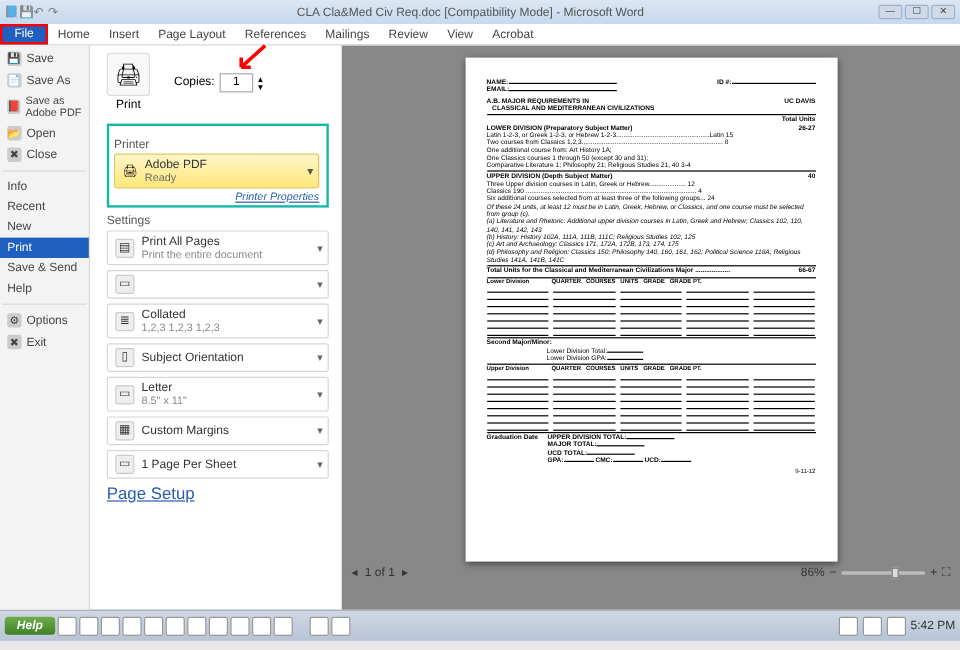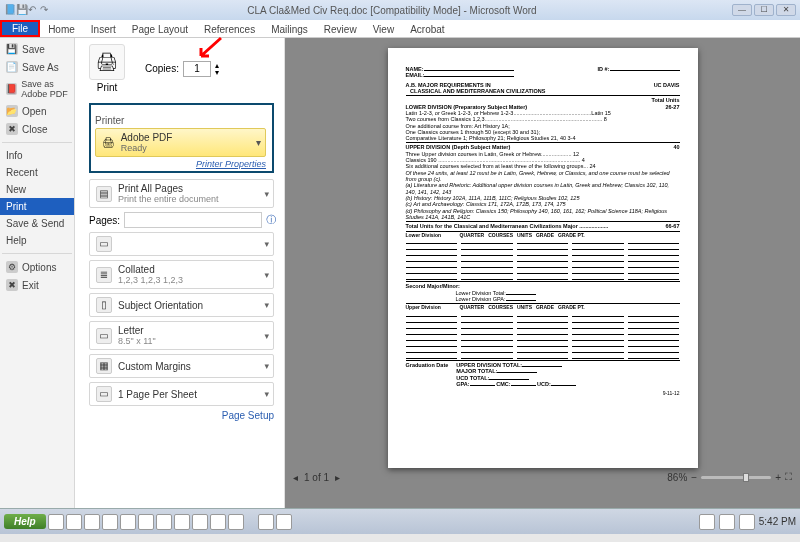--- a/index.html
+++ b/index.html
@@ -18,33 +18,33 @@
 .fs-item.active::after { content:""; position:absolute; right:-6px; top:50%; transform:translateY(-50%); border:6px solid transparent; border-left-color:#1e5fbf;}
 .fs-icon { width:12px; height:12px; background:#ccc; border-radius:2px; font-size:9px; text-align:center; line-height:12px;}
 .fs-sep { height:1px; background:#d7d7d7; margin:4px 2px;}
 .settings-col { width:210px; padding:6px 10px 6px 14px; border-right:1px solid #e0e0e0;}
 .print-block { display:flex; align-items:center; gap:20px; margin-bottom:10px;}
 .print-icon-box { text-align:center; }
 .print-icon { width:36px; height:36px; background:#f8f8f8; border:1px solid #ddd; border-radius:3px; display:flex; align-items:center; justify-content:center; font-size:18px;}
 .copies-row { display:flex; align-items:center; gap:4px; font-size:10px;}
 .copies-input { width:28px; height:16px; border:1px solid #aaa; text-align:center; font-size:10px;}
 .section-hdr { font-size:10px; color:#555; margin:6px 0 2px;}
-.printer-box { border:2px solid #0c4a6e; padding:4px 6px 2px 4px; margin-bottom:6px;}
+.printer-box { border:2px solid #14b8a6; padding:4px 6px 2px 4px; margin-bottom:6px;}
 .printer-sel { background:linear-gradient(#fff6c8,#ffe77a); border:1px solid #e0c95a; border-radius:2px; padding:3px 6px; display:flex; align-items:center; gap:6px; position:relative;}
 .printer-sel .chev { position:absolute; right:4px; color:#555;}
 .printer-name { font-size:10px; color:#333;}
 .printer-status { font-size:9px; color:#6a6a6a;}
 .printer-props { text-align:right; font-size:9px; color:#2a5db0; margin-top:2px; text-decoration:underline;font-style:italic;}
 .setting-row { background:#fff; border:1px solid #d6d6d6; border-radius:2px; padding:3px 6px; margin-bottom:4px; display:flex; align-items:center; gap:6px; position:relative; font-size:10px; color:#333;}
 .setting-row .sub { font-size:9px; color:#888; display:block;}
 .setting-row .ricon { width:16px; height:16px; background:#eee; border:1px solid #ccc; border-radius:2px; text-align:center; line-height:14px; font-size:10px;}
 .setting-row .chev { position:absolute; right:4px; color:#666; font-size:9px;}
 .pages-row { display:flex; align-items:center; gap:4px; margin-bottom:4px; font-size:10px;}
 .pages-input { flex:1; height:16px; border:1px solid #ccc; font-size:10px; padding:0 2px;}
-.page-setup { text-align:right; font-size:10px; color:#2a5db0; margin-top:4px;}
+.page-setup { text-align:left; font-size:14px; color:#2a5db0; text-decoration:underline; margin-top:4px;}
 .preview { flex:1; background:#888; display:flex; flex-direction:column; align-items:center; padding:10px 0 0; position:relative;}
 .page { width:310px; height:420px; background:#fff; box-shadow:0 2px 6px rgba(0,0,0,0.5); padding:18px 18px 10px; font-family:"Times New Roman",serif; font-size:5.5px; color:#000; line-height:1.15; overflow:hidden;}
 .page b { font-weight:bold;}
 .pg-line { border-bottom:0.5px solid #000; display:inline-block;}
 .hr { border-top:0.5px solid #000; margin:1px 0;}
 .tbl-row { display:flex; gap:4px; font-size:5px;}
 .tbl-row span { flex:1; border-bottom:0.5px solid #000; height:6px;}
 .tbl-hdr { display:flex; gap:4px; font-size:5px; font-weight:bold;}
 .nav-bar { position:absolute; bottom:2px; left:50%; transform:translateX(-50%); font-size:10px; color:#fff; display:flex; gap:6px; align-items:center;}
 .zoom-bar { position:absolute; bottom:2px; right:8px; display:flex; align-items:center; gap:4px; font-size:10px; color:#fff;}
@@ -164,32 +164,28 @@
         <span>🖨</span>
         <div>
           <div class="printer-name">Adobe PDF</div>
           <div class="printer-status">Ready</div>
         </div>
         <span class="chev">▾</span>
       </div>
       <div class="printer-props">Printer Properties</div>
     </div>
 
+    <div class="section-hdr">Settings</div>
 
     <div class="setting-row">
       <span class="ricon">▤</span>
       <div><span>Print All Pages</span><span class="sub">Print the entire document</span></div>
       <span class="chev">▾</span>
     </div>
 
-    <div class="pages-row">
-      <span>Pages:</span>
-      <input class="pages-input" style="">
-      <span style="color:#2a5db0">ⓘ</span>
-    </div>
 
     <div class="setting-row">
       <span class="ricon">▭</span>
       <span class="chev">▾</span>
     </div>
 
     <div class="setting-row">
       <span class="ricon">≣</span>
       <div><span>Collated</span><span class="sub">1,2,3   1,2,3   1,2,3</span></div>
       <span class="chev">▾</span>

